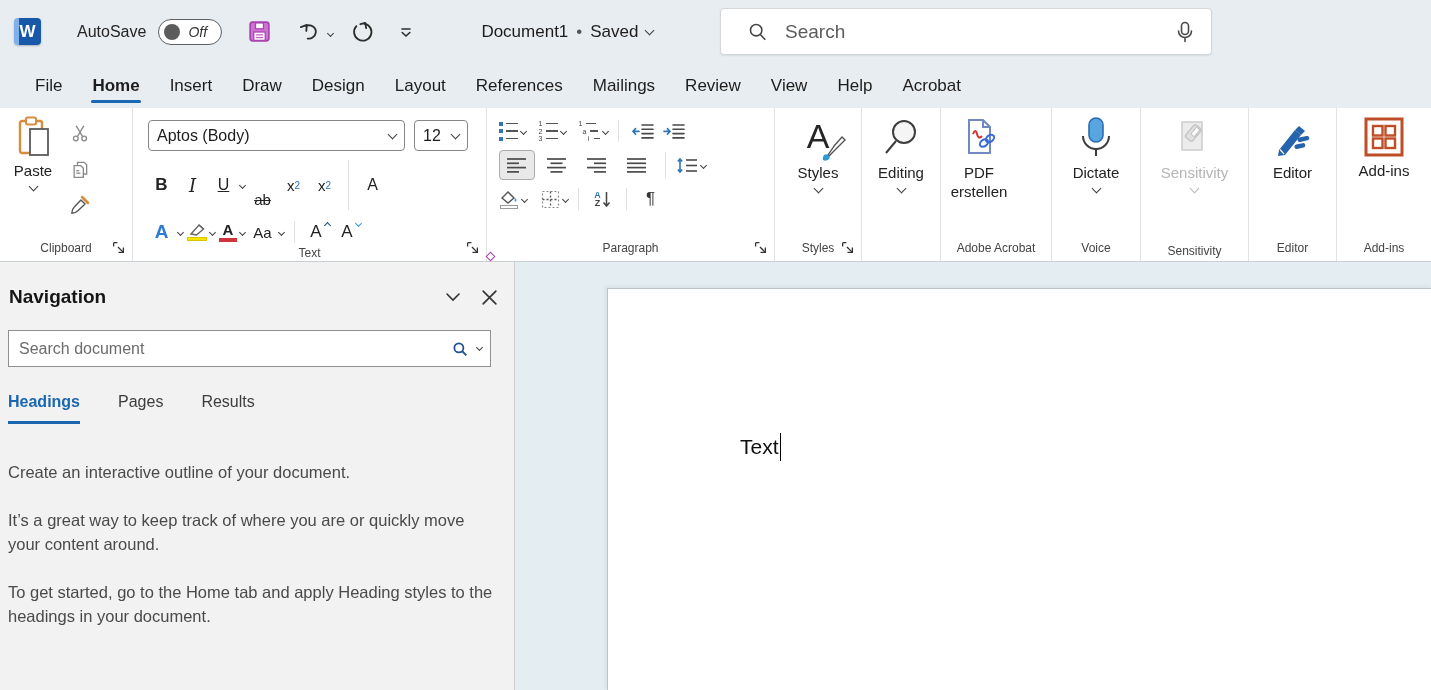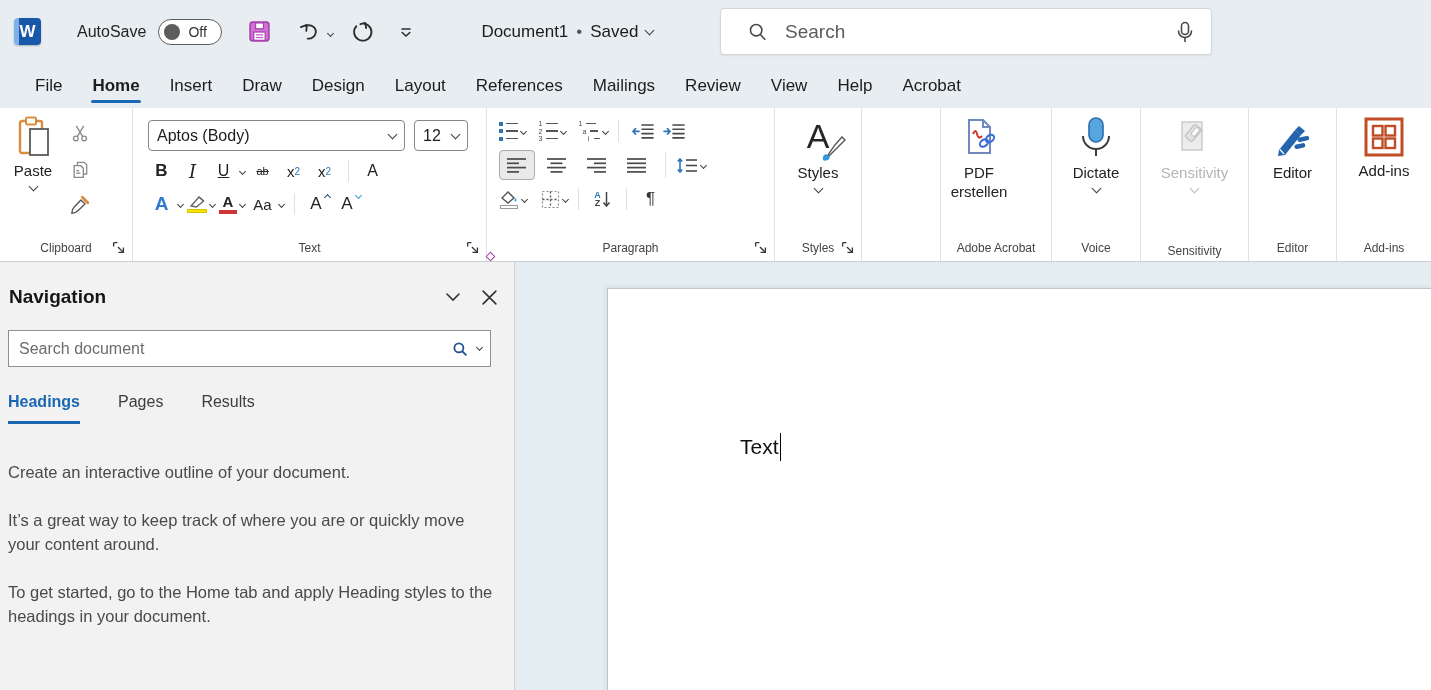--- a/index.html
+++ b/index.html
@@ -13,21 +13,21 @@
   .ttlbar { height:63px; display:flex; align-items:center; position:relative; }
   .cluster { display:flex; align-items:center; padding-left:14px; }
   .wlogo { width:27px; height:27px; border-radius:4px;
     background:linear-gradient(90deg,#7fb0ea 0 5px,#1858a8 5px);
     color:#fff; font-weight:bold; font-size:17px; display:flex; align-items:center;
     justify-content:center; box-shadow:0 1px 2px rgba(0,0,0,.25); }
   .autosave-lbl { font-size:16px; color:#242424; margin-left:36px; }
   .toggle { margin-left:12px; width:64px; height:26px; border:1px solid #5f5f5f; border-radius:14px;
     background:#fff; display:flex; align-items:center; padding:0 5px; cursor:pointer; }
   .knob { width:16px; height:16px; border-radius:50%; background:#5c5c5c; }
-  .toggle-state { font-size:14px; color:#333; margin-left:8px; }
+  .toggle-state { font-size:14px; color:#333; margin-left:8px;font-style:italic; }
   .tbtn { border:none; background:transparent; width:34px; height:34px; display:flex;
     align-items:center; justify-content:center; margin-left:10px; border-radius:4px; cursor:pointer; }
   .doc-title { display:flex; align-items:center; gap:8px; margin-left:58px; font-size:17px;
     color:#1c1c1c; cursor:pointer; }
   .dot-sep { color:#555; }
   .qsearch { position:absolute; left:720px; top:8px; width:492px; height:47px; background:#fff;
     border:1px solid #d4d7da; border-radius:4px; box-shadow:0 1px 2px rgba(0,0,0,.07);
     display:flex; align-items:center; padding:0 16px 0 26px; }
   .qsearch input { flex:1; border:none; outline:none; font-size:19px; color:#333;
     font-family:inherit; background:transparent; margin-left:16px; }
@@ -74,21 +74,21 @@
   .fontbody { flex-direction:column; padding:12px 0 0 15px; }
   .combo { height:31px; border:1px solid #868686; border-radius:4px; background:#fff;
     display:flex; align-items:center; padding:0 8px; font-size:16px; color:#1c1c1c; cursor:pointer; }
   .combo .cval { flex:1; }
   .combo-name { width:257px; }
   .combo-size { width:54px; margin-left:9px; }
   .frow { display:flex; align-items:center; margin-top:7px; gap:4px; }
   .glyph-b { font-weight:800; font-size:17px; color:#222; }
   .glyph-i { font-family:"DejaVu Serif","Liberation Serif",serif; font-style:italic; font-size:18px; color:#222; }
   .glyph-u { font-size:16px; text-decoration:underline; color:#222; }
-  .glyph-strike { font-size:11px; text-decoration:line-through; color:#222; }
+  .glyph-strike { font-size:15px; text-decoration:line-through; color:#222;margin-top:28px; }
   .subsup { font-size:15px; color:#222; }
   .subsup sub,.subsup sup { font-size:10px; color:#2e75b5; }
   .glyph-aa { font-size:15px; color:#222; }
   .fx-a { color:#2f7ad1; font-weight:bold; font-size:19px; }
   .clear-a { position:relative; font-size:16px; color:#222; }
   .eraser { position:absolute; right:-8px; bottom:1px; width:7px; height:7px;
     border:1.6px solid #a63fa8; transform:rotate(45deg); background:#fff; }
   .icon-stack { display:flex; flex-direction:column; align-items:center; gap:1px; }
   .hl-bar { width:20px; height:4px; background:#f9e400; border:1px solid #d6c500; }
   .fc-a { font-size:15px; font-weight:bold; color:#222; line-height:14px; }
@@ -548,20 +548,30 @@
         <svg width="13" height="13" viewBox="0 0 12 12" fill="none" stroke="#333" stroke-width="1.2">
           <path d="M1.5 1.5 h3.5 M1.5 1.5 v3.5"></path>
             <path d="M10.5 10.5 L5.5 5.5"></path>
             <path d="M10.5 6 V10.5 H6"></path>
         </svg>
       </button>
     </div>
   </div>
 
   <div class="grp grp-editing">
+    <div class="grpbody" style="justify-content:center">
+      <button class="bigbtn">
+        <svg width="44" height="44" viewBox="0 0 44 44" fill="none" stroke="#3d3d3d" stroke-width="2">
+          <circle cx="25" cy="16" r="11" fill="#f5f5f5"></circle>
+          <line x1="17" y1="25" x2="7" y2="37"></line>
+        </svg>
+        <span class="blabel">Editing</span>
+        <span class="chev"></span>
+      </button>
+    </div>
     <div class="grpfoot"></div>
   </div>
 
   <div class="grp grp-acrobat">
     <div class="grpbody" style="justify-content:flex-start">
       <button class="bigbtn">
         <svg width="44" height="44" viewBox="0 0 44 44" fill="none">
           <path d="M12 4 h14 l7 7 v26 h-21 z" stroke="#7189c0" stroke-width="2" fill="#fff"></path>
           <path d="M26 4 v7 h7" stroke="#7189c0" stroke-width="2"></path>
           <path d="M16 18 q2.5 -6 4 0 q1.5 6 5 2" stroke="#d0342c" stroke-width="2" fill="none"></path>

